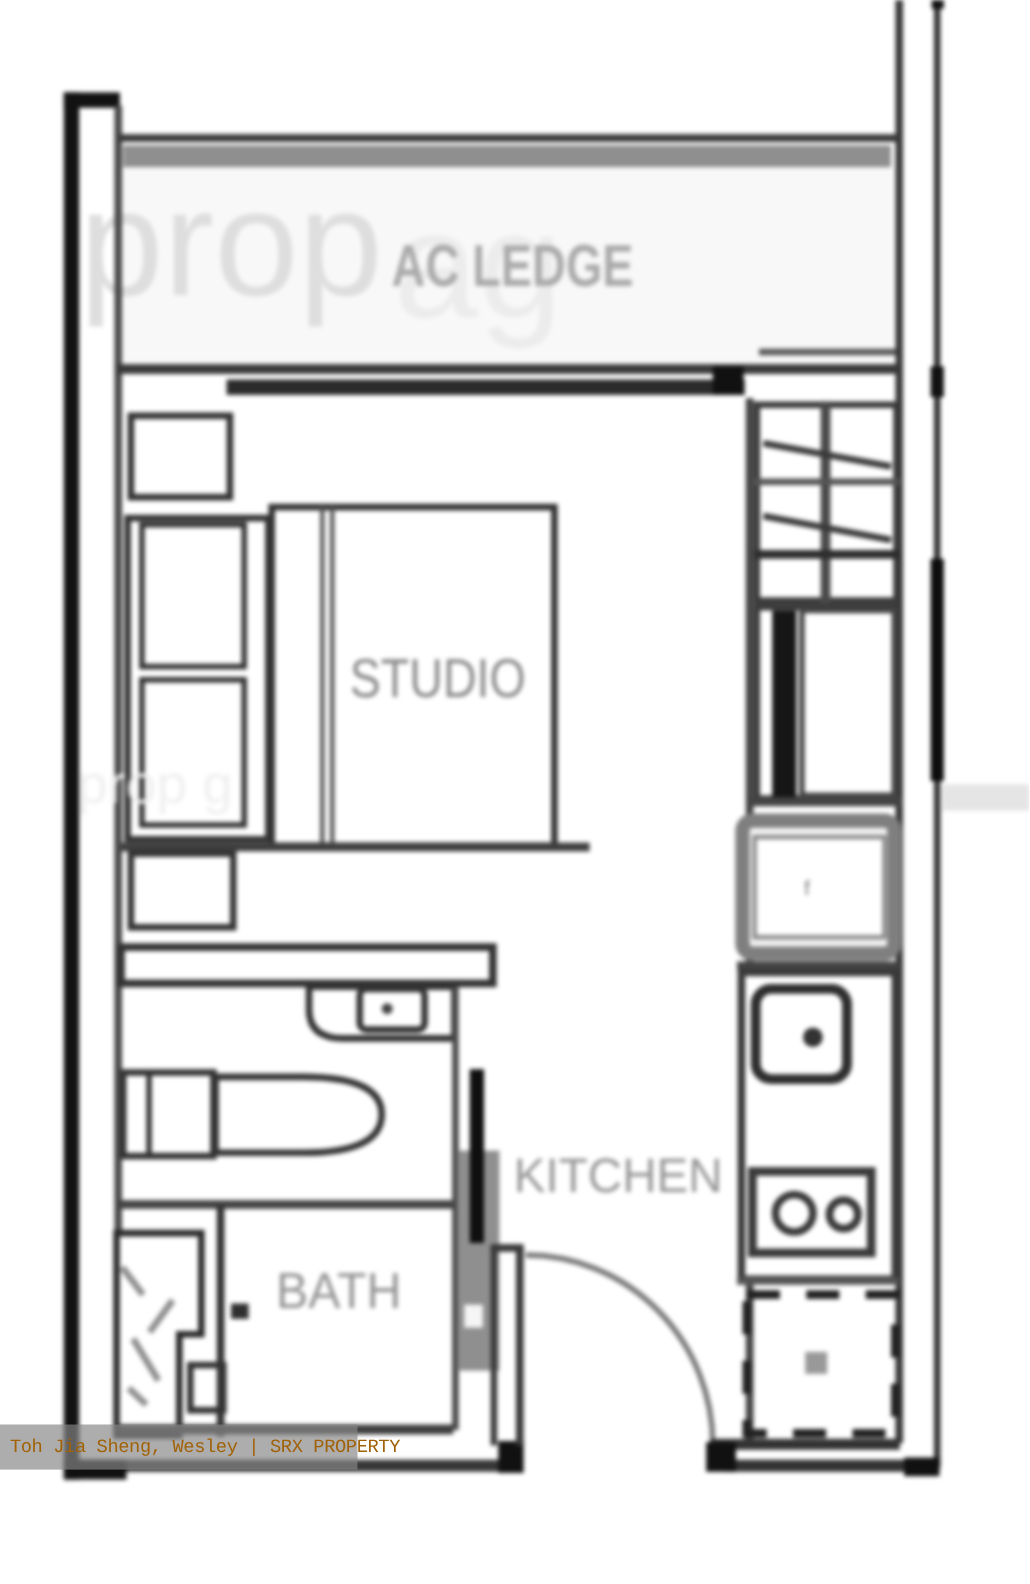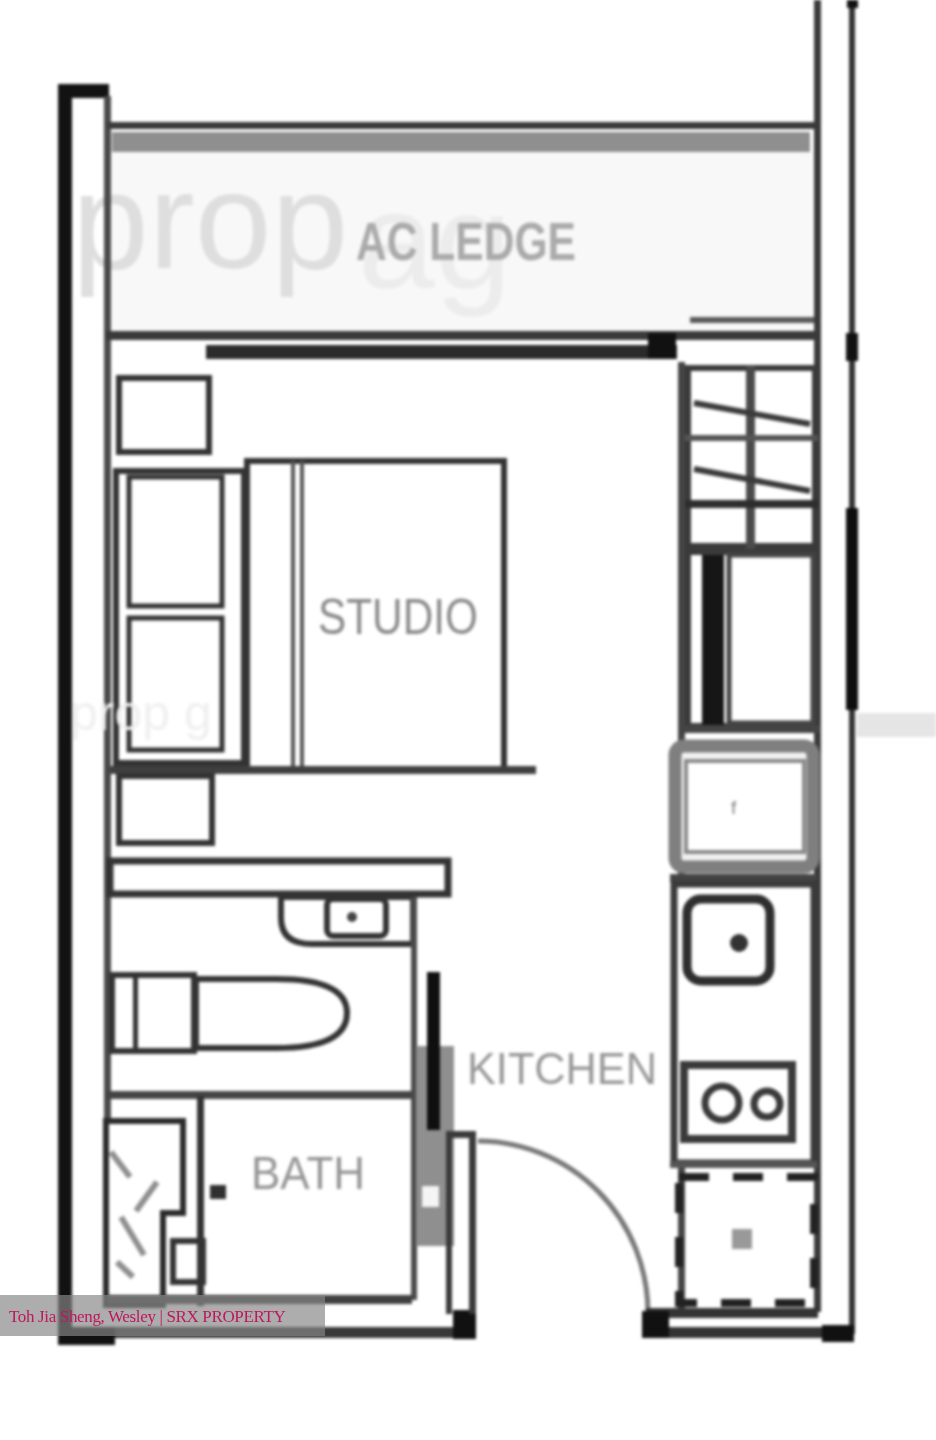--- a/index.html
+++ b/index.html
@@ -188,14 +188,14 @@
   <rect x="660" y="1327" width="194" height="11" fill="#333333"></rect>
 
   <rect x="642" y="1311" width="27" height="27" fill="#111111"></rect>
 
   <rect x="822" y="1325" width="32" height="17" fill="#111111"></rect>
 </svg>
 </div>
 
 <div style="position:absolute;left:0;top:1295px;width:325px;height:41px;background:rgba(134,134,134,0.68);"></div>
 
-<div style="position:absolute;left:9px;top:1307px;font-family:Liberation Serif, serif;font-size:17px;letter-spacing:-0.35px;color:#be185d;white-space:nowrap;">Toh Jia Sheng, Wesley | SRX PROPERTY</div>
+<div style="position:absolute;left:9px;top:1307px;font-family:Liberation Mono, monospace;font-size:17px;letter-spacing:-0.35px;color:#a16207;white-space:nowrap;">Toh Jia Sheng, Wesley | SRX PROPERTY</div>
 </div>
 
 </body></html>

